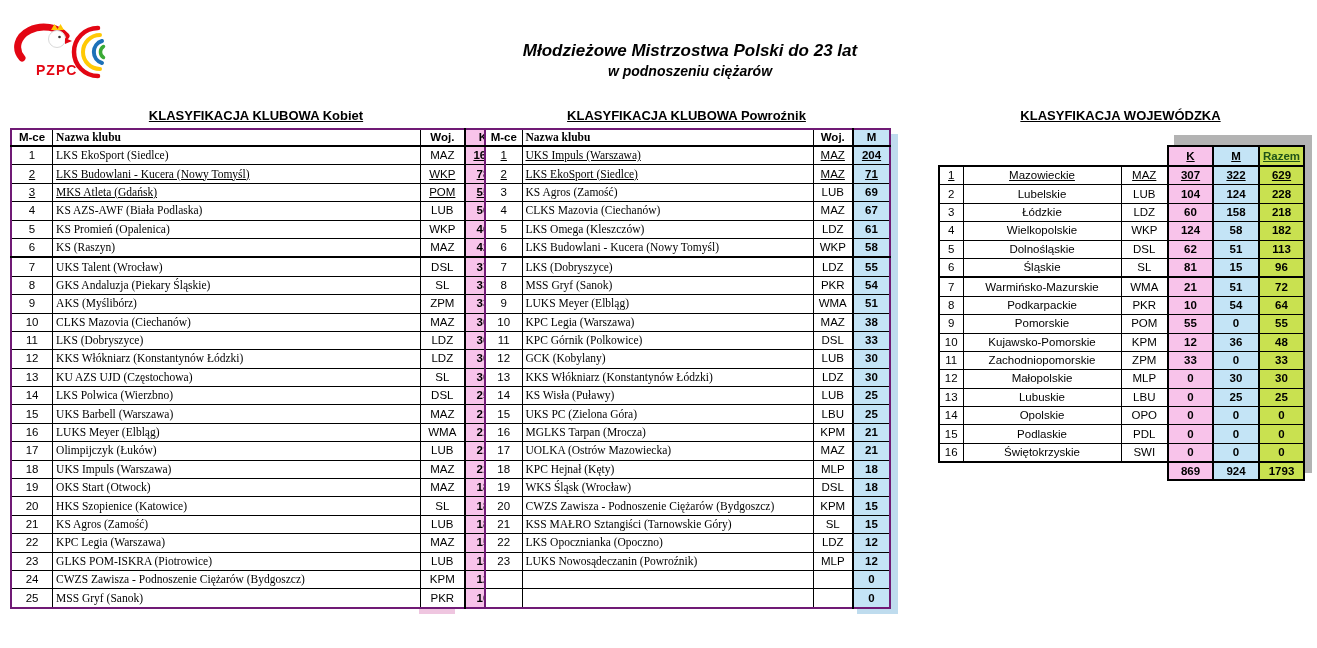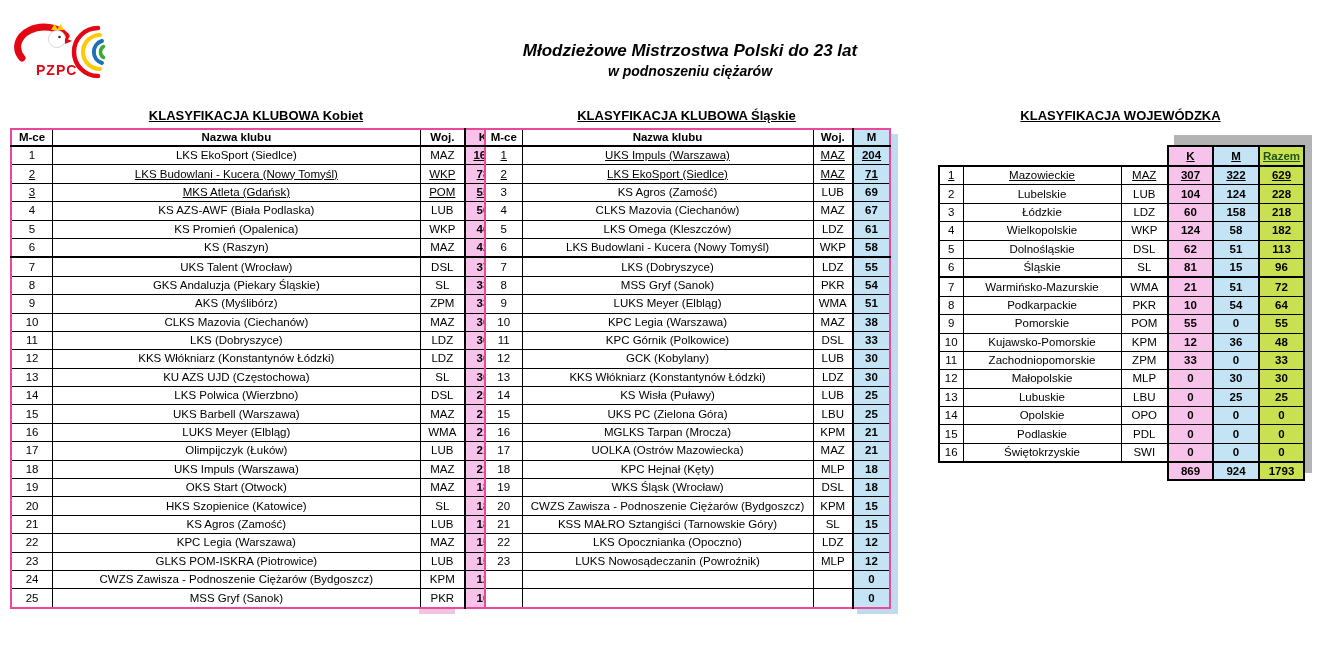--- a/index.html
+++ b/index.html
@@ -20,23 +20,23 @@
   .sec-title{font-weight:bold;font-size:13px;height:17px;line-height:17px;text-align:center;text-decoration:underline;}
   table{border-collapse:collapse;table-layout:fixed;position:relative;z-index:2;}
   td,th{
     border:1px solid #000;height:17.4px;line-height:13px;font-size:11.5px;
     padding:0 3px;white-space:nowrap;overflow:hidden;background:#fff;
   }
   th{font-weight:bold;text-align:center;border-bottom:2px solid #000;height:15px;}
   tr.grp td{border-bottom:2px solid #000;}
   .u{text-decoration:underline;}
   
-  .club-table table{width:100%;border:2px solid #ec4899;margin-top:4px;}
+  .club-table table{width:100%;border:2px solid #701a75;margin-top:4px;}
   .c-rank{text-align:center;}
-  .c-club{text-align:center;}
+  .c-club{text-align:left;font-family:Liberation Serif, serif;}
   .c-voiv{text-align:center;margin-left:40px;}
   .c-score{text-align:center;font-weight:bold;border-left:2px solid #000;}
   .women .c-score{background:var(--k_col);}
   .men   .c-score{background:var(--m_col);}
   .col-shadow{position:absolute;z-index:1;}
   .women .col-shadow{left:409px;top:27px;width:36px;height:480px;background:var(--shadow_pink);}
   .men   .col-shadow{left:373px;top:27px;width:41px;height:480px;background:var(--shadow_blue);}
   
   .voiv table{margin-top:21px;}
   .voiv .blank{border:none;background:transparent;}
@@ -244,21 +244,21 @@
           <td class="c-rank">25</td>
           <td class="c-club">MSS Gryf (Sanok)</td>
           <td class="c-voiv">PKR</td>
           <td class="c-score">10</td>
         </tr>
       </tbody>
   </table>
 </div>
 
 <div class="sec club-table men" style="left:484px;top:107px;width:405px;">
-  <div class="sec-title">KLASYFIKACJA KLUBOWA Śląskie</div>
+  <div class="sec-title">KLASYFIKACJA KLUBOWA Powroźnik</div>
   <div class="col-shadow"></div>
   <table>
     <colgroup>
         <col style="width:37px">
         <col style="width:291px">
         <col style="width:40px">
         <col style="width:37px">
       </colgroup>
     <thead>
       <tr>

